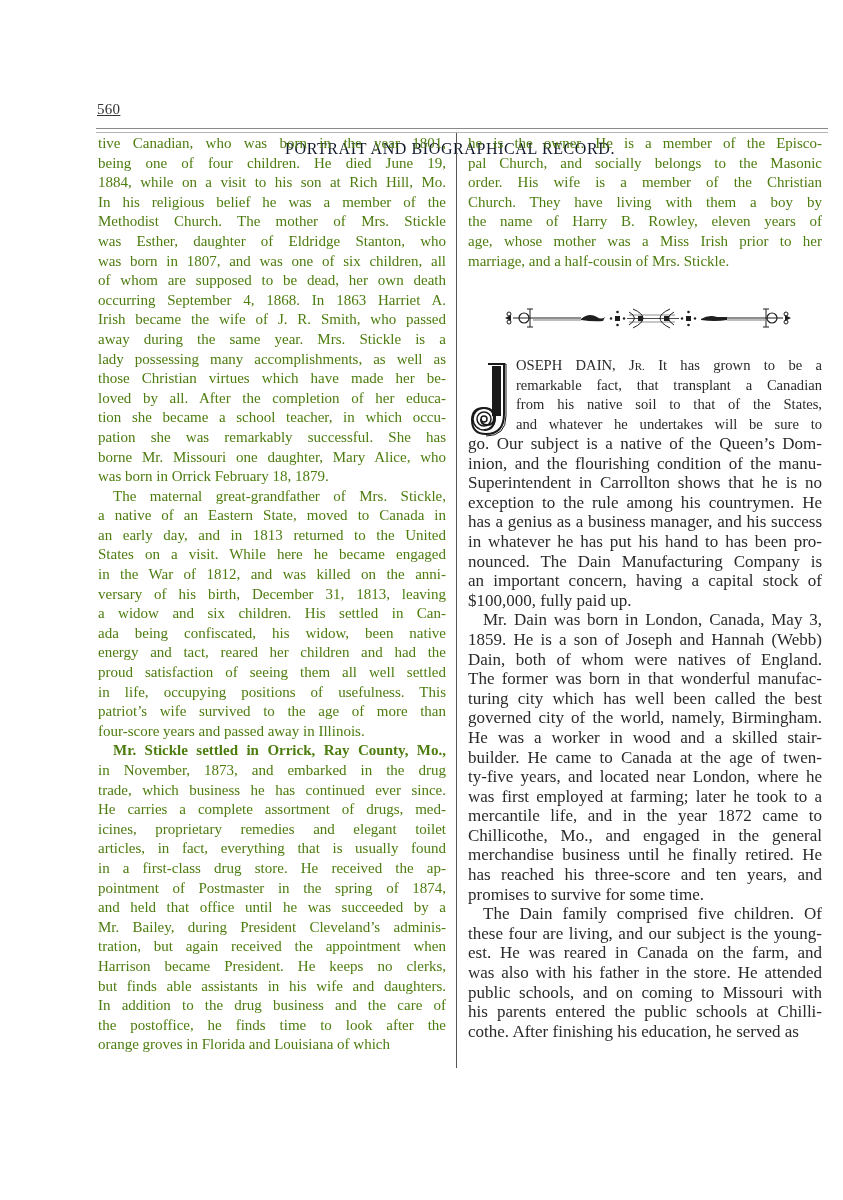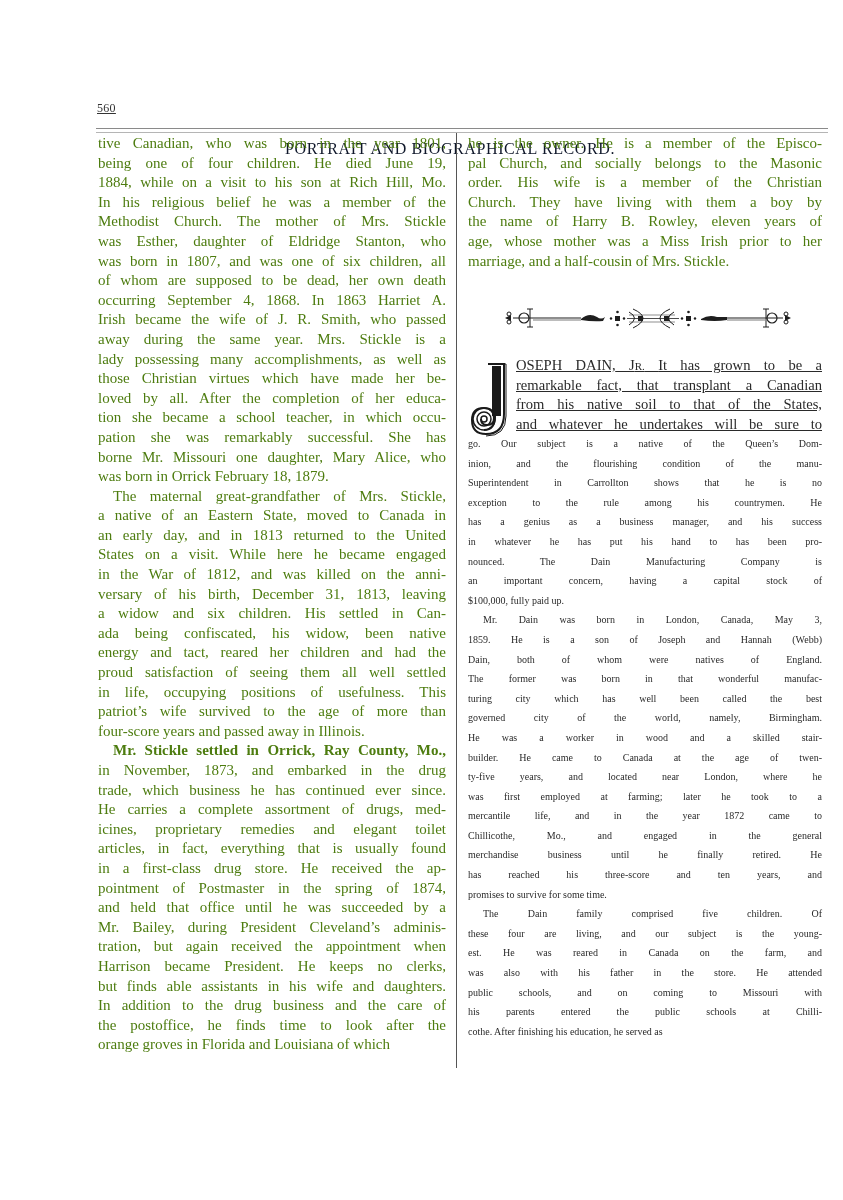--- a/index.html
+++ b/index.html
@@ -2,38 +2,38 @@
 <html><head>
 <meta charset="utf-8">
 <style>
   html, body { margin: 0; padding: 0; }
   body {
     width: 843px; height: 1200px; background: #ffffff; position: relative; overflow: hidden;
     font-family: "Liberation Serif", "DejaVu Serif", serif; color: #2a2a2a;
   }
   .page { position: absolute; left: 0; top: 0; width: 843px; height: 1200px; }
   .header { position: absolute; left: 97px; top: 101px; width: 727px; height: 22px; }
-  .page-number { position: absolute; left: 0; top: 0; font-size: 12px; letter-spacing: 0.3px; color: #333; text-decoration: underline; }
+  .page-number { position: absolute; left: 0; top: 0; font-size: 15px; letter-spacing: 0.3px; color: #333; text-decoration: underline; }
   .running-title { position: absolute; left: 188px; top: 0; font-size: 16px; letter-spacing: 0.6px; color: #0f172a; margin-top: 39px; }
   .rule { position: absolute; left: 96px; width: 732px; height: 0; border-top: 1px solid #8a8a8a; }
   .rule.r1 { top: 128px; }
   .rule.r2 { top: 132px; border-top: 1px solid #b5b5b5; }
   .col-divider { position: absolute; left: 456px; top: 133px; width: 0; height: 935px; border-left: 1px solid #555; }
   .column { position: absolute; top: 134px; font-size: 15px; line-height: 19.6px; text-align: justify; color: #4d7c0f; }
   .column.left { left: 98px; width: 348px; }
   .column.right { left: 468px; width: 354px; }
   .column p { margin: 0; }
   .line { display: block; text-align: justify; text-align-last: justify; white-space: nowrap; height: 19.6px; }
   .line.last { text-align-last: left; }
   .ornament { position: absolute; left: 503px; top: 303px; width: 290px; height: 30px; }
-  .dropcap-block { position: absolute; left: 468px; top: 356px; width: 354px; text-decoration: underline; }
+  .dropcap-block { position: absolute; left: 468px; top: 356px; width: 354px; }
   .dropcap { position: absolute; left: 0; top: 6px; width: 44px; height: 76px; }
   .dc-line { display: block; margin-left: 48px; text-align: justify; text-align-last: justify; white-space: nowrap; height: 19.6px; font-size: 14.6px; line-height: 19.6px; }
   .sc { font-variant: small-caps; }
-  .full-line { display: block; text-align: justify; text-align-last: justify; white-space: nowrap; height: 19.6px; font-size: 10px; line-height: 19.6px; }
+  .full-line { display: block; text-align: justify; text-align-last: justify; white-space: nowrap; height: 19.6px; font-size: 17px; line-height: 19.6px; }
   .full-line.last { text-align-last: left; }
   .right-lower { position: absolute; left: 468px; top: 434px; width: 354px; }
 </style>
 </head>
 <body>
 
 <div class="page">
 
   <div class="header">
     <span class="page-number">560</span>

